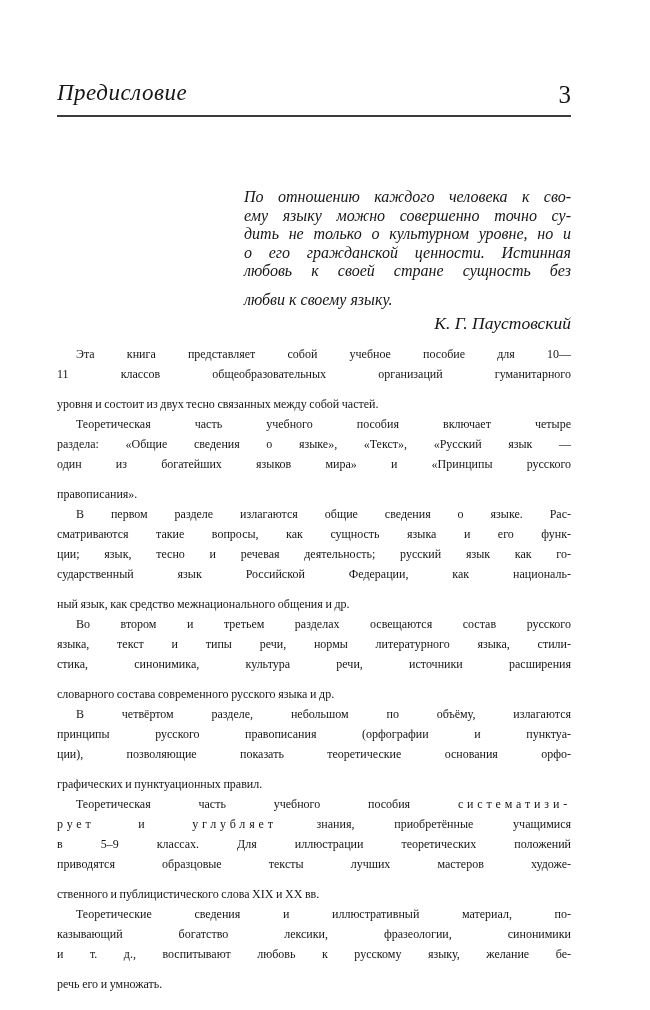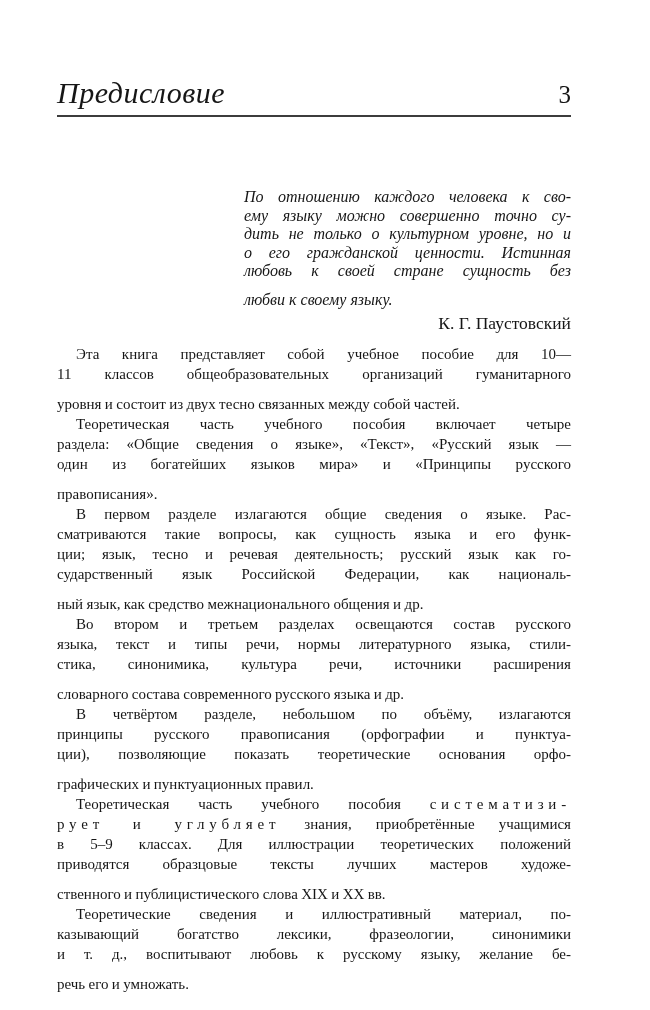--- a/index.html
+++ b/index.html
@@ -20,21 +20,21 @@
   }
   .pgheader {
     display: flex;
     justify-content: space-between;
     align-items: flex-end;
     margin-top: 76px;
   }
   .title {
     font-style: italic;
     font-weight: normal;
-    font-size: 30px;
+    font-size: 23px;
     line-height: 34px;
     margin: 0;
     letter-spacing: 0.5px;
   }
   .pagenum {
     font-size: 25px;
     line-height: 30px;
   }
   .rule {
     border: none;
@@ -46,24 +46,25 @@
     width: 327px;
     font-style: italic;
     font-size: 16px;
     line-height: 18.6px;
   }
   .attribution {
     margin-top: 3px;
     font-size: 17.5px;
     line-height: 20px;
     text-align: right;
+    font-style: italic;
   }
   .bodytext {
     margin-top: 11px;
-    font-size: 15px;
+    font-size: 12px;
     line-height: 20px;
     word-spacing: -0.4px;
   }
   .tline {
     text-align: justify;
     text-align-last: justify;
     -moz-text-align-last: justify;
   }
   .tline.last {
     text-align: left;

